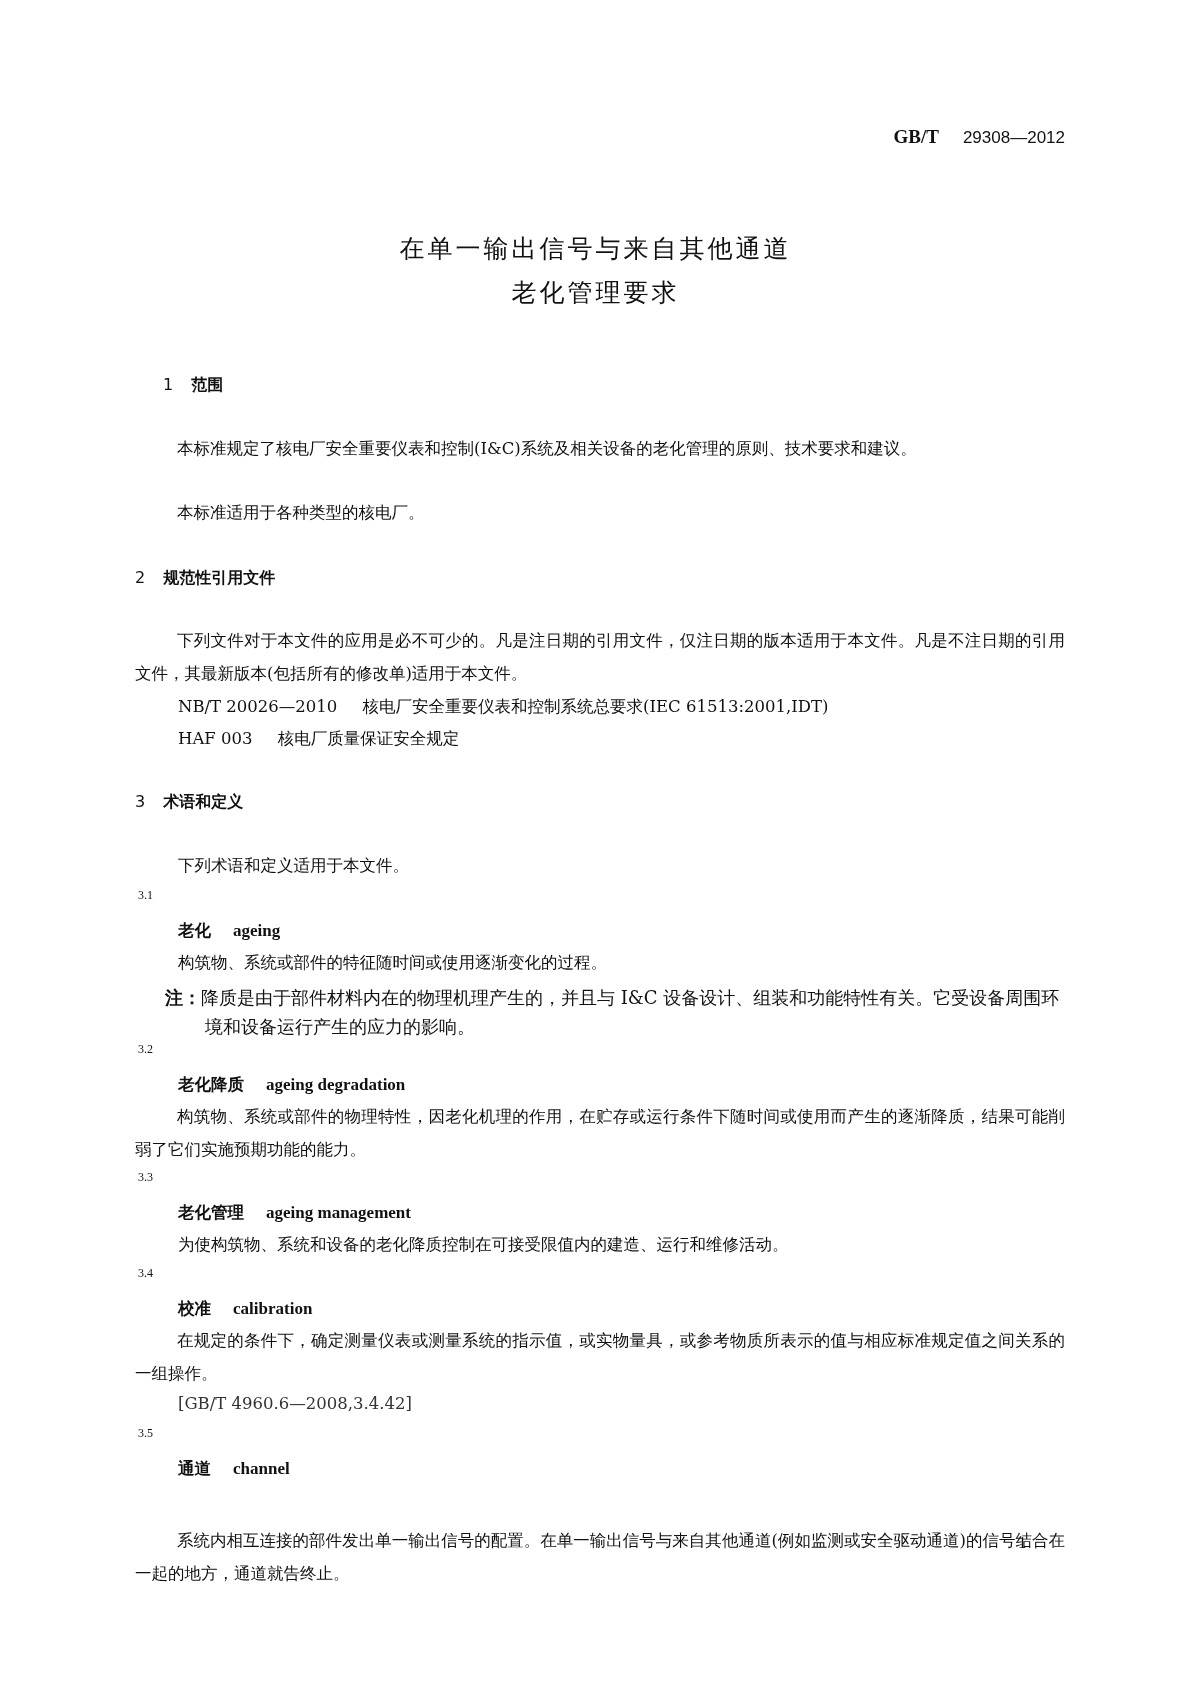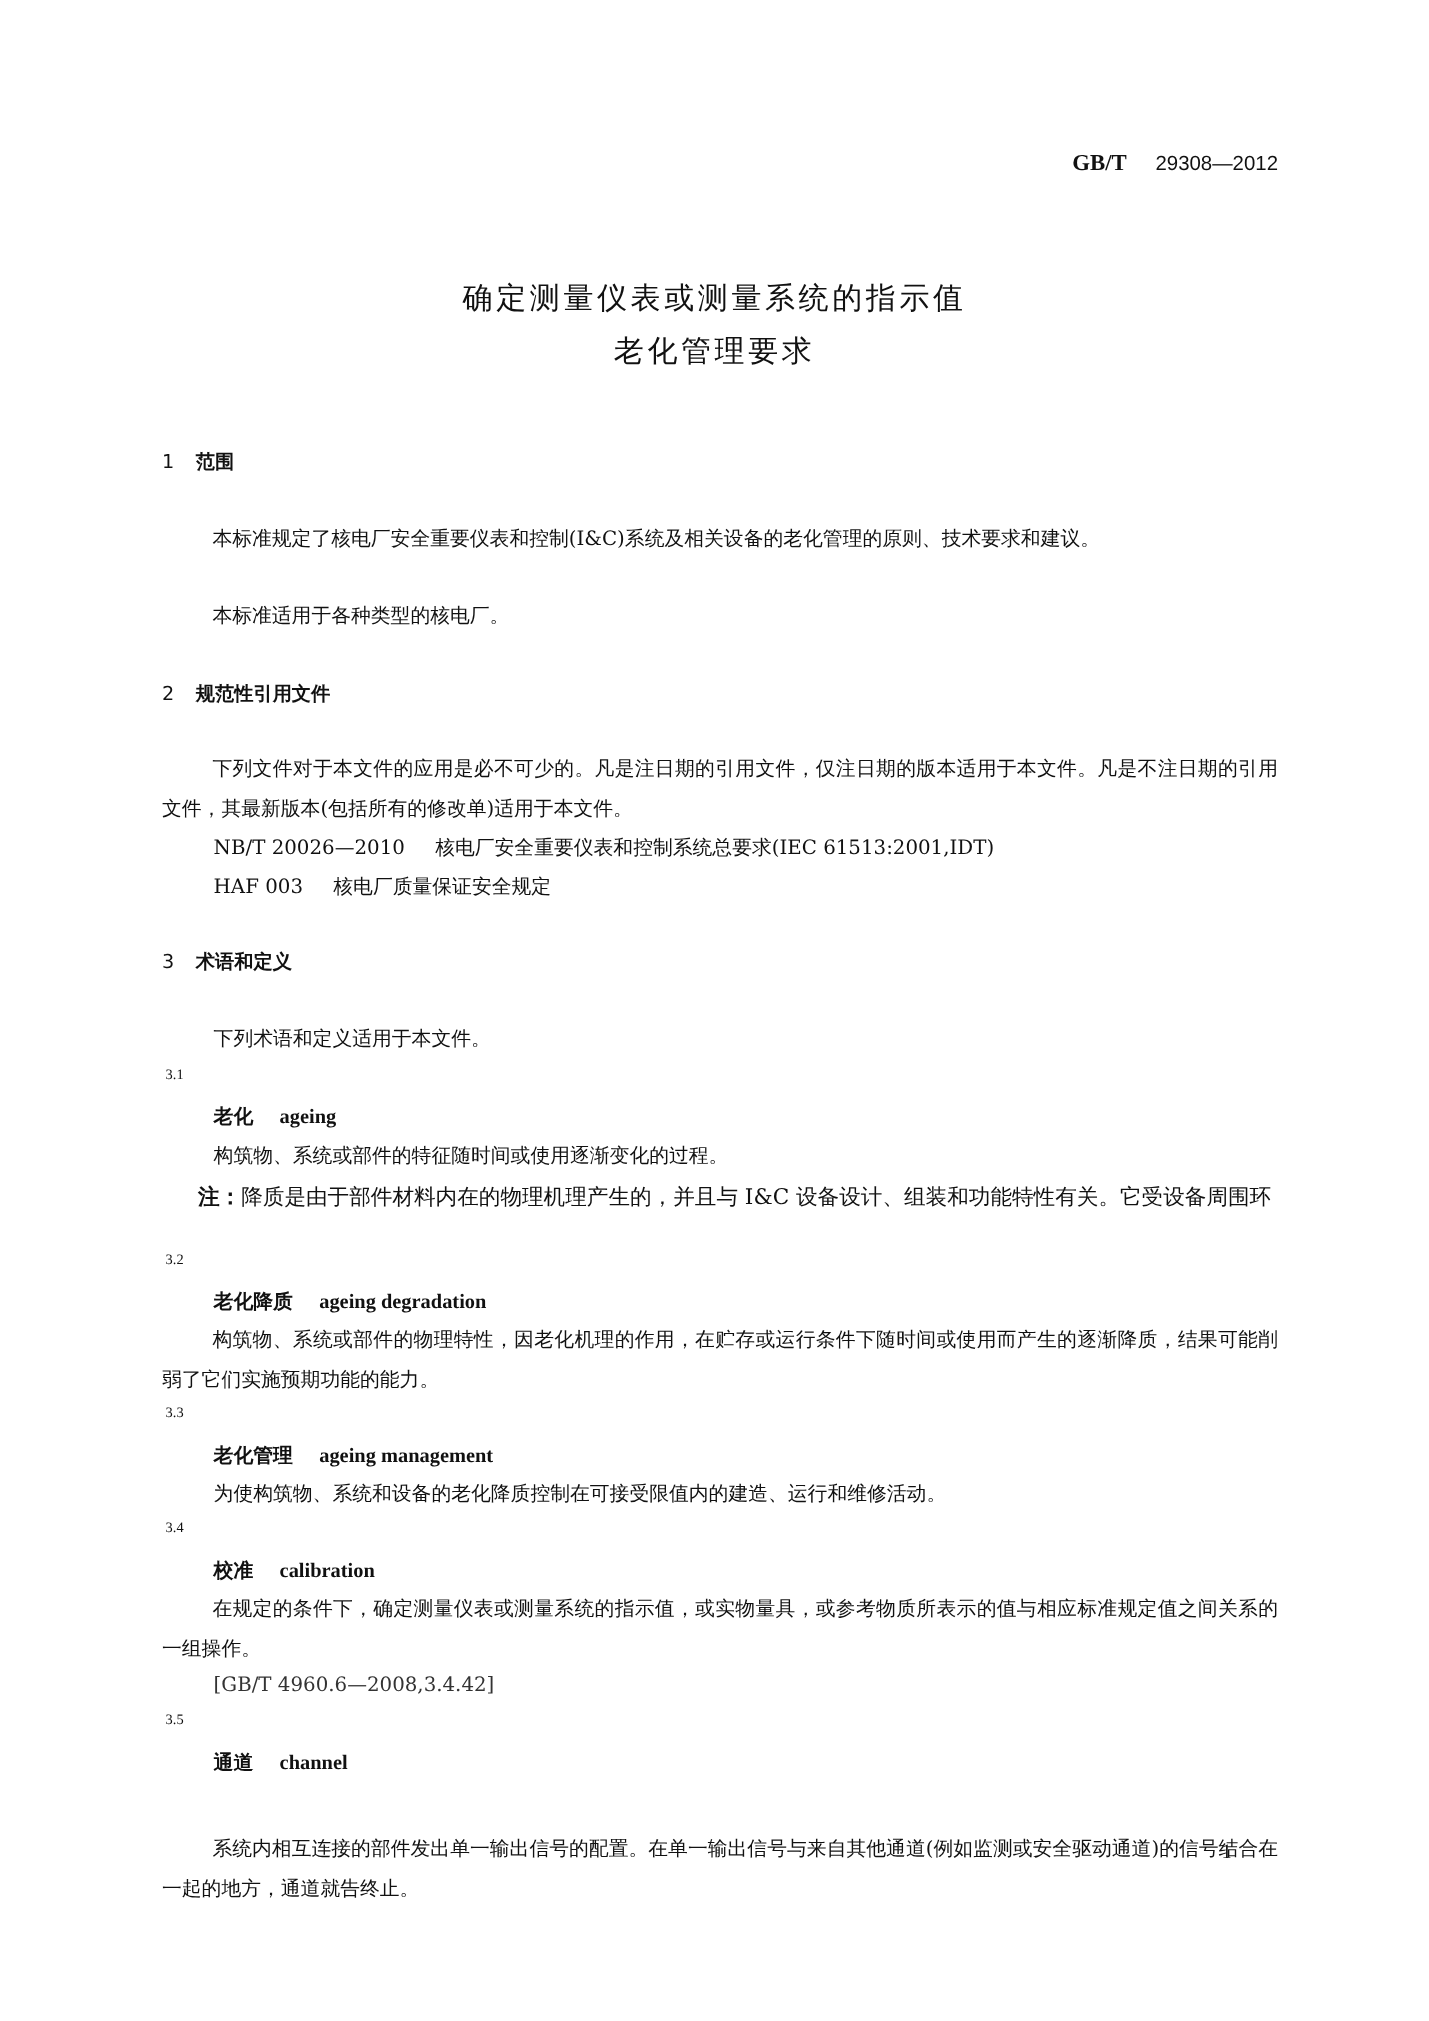--- a/index.html
+++ b/index.html
@@ -25,24 +25,24 @@
     .note .cont { display: block; padding-left: 40px; }
     .page-num { left: 1018px; top: 1533px; font-family: "Liberation Serif", serif; font-size: 17px; }
   </style>
 </head>
 <body>
 
 <div class="abs std-number">
   <span class="gbt">GB/T</span><span class="num">29308—2012</span>
 </div>
 
-<div class="abs title" style="top:232px;">确定测量仪表或测量系统的指示值</div>
+<div class="abs title" style="top:232px;">在单一输出信号与来自其他通道</div>
 <div class="abs title" style="top:276px;">老化管理要求</div>
 
-<div class="abs sec-heading" style="top:375px;">
+<div class="abs sec-heading" style="top:375px;margin-left:28px;">
   <span class="sn">1</span><span>范围</span>
 </div>
 <div class="abs para indent" style="top:432px;">本标准规定了核电厂安全重要仪表和控制(I&amp;C)系统及相关设备的老化管理的原则、技术要求和建议。</div>
 <div class="abs para indent" style="top:496px;">本标准适用于各种类型的核电厂。</div>
 
 <div class="abs sec-heading" style="top:568px;">
   <span class="sn">2</span><span>规范性引用文件</span>
 </div>
 <div class="abs para indent" style="top:624px;">下列文件对于本文件的应用是必不可少的。凡是注日期的引用文件，仅注日期的版本适用于本文件。凡是不注日期的引用文件，其最新版本(包括所有的修改单)适用于本文件。</div>
 <div class="abs line" style="left:178px; top:696px;">
@@ -59,20 +59,21 @@
 </div>
 <div class="abs line" style="left:178px; top:855px;">下列术语和定义适用于本文件。</div>
 
 <div class="abs clause-no" style="top:888px;">3.1</div>
 <div class="abs term" style="top:920px;">
   <span>老化</span><span class="en">ageing</span>
 </div>
 <div class="abs line" style="left:178px; top:952px;">构筑物、系统或部件的特征随时间或使用逐渐变化的过程。</div>
 <div class="abs note" style="top:983px;">
   <span class="lbl">注：</span><span>降质是由于部件材料内在的物理机理产生的，并且与 I&amp;C 设备设计、组装和功能特性有关。它受设备周围环</span>
+  <span class="cont">境和设备运行产生的应力的影响。</span>
 </div>
 
 <div class="abs clause-no" style="top:1042px;">3.2</div>
 <div class="abs term" style="top:1074px;">
   <span>老化降质</span><span class="en">ageing degradation</span>
 </div>
 <div class="abs para indent" style="top:1100px;">构筑物、系统或部件的物理特性，因老化机理的作用，在贮存或运行条件下随时间或使用而产生的逐渐降质，结果可能削弱了它们实施预期功能的能力。</div>
 
 <div class="abs clause-no" style="top:1170px;">3.3</div>
 <div class="abs term" style="top:1202px;">

